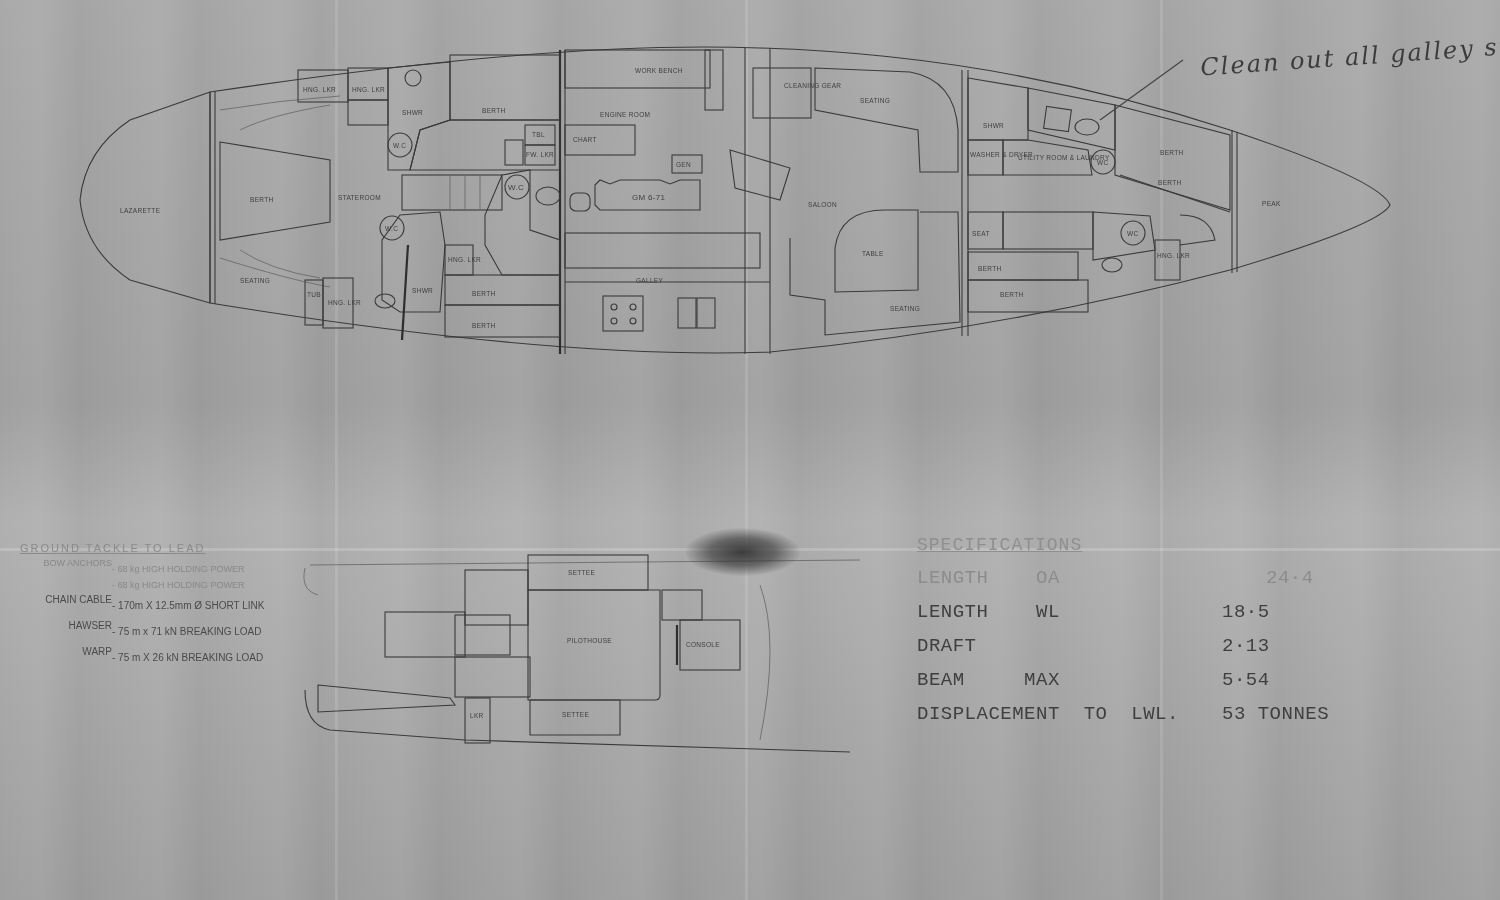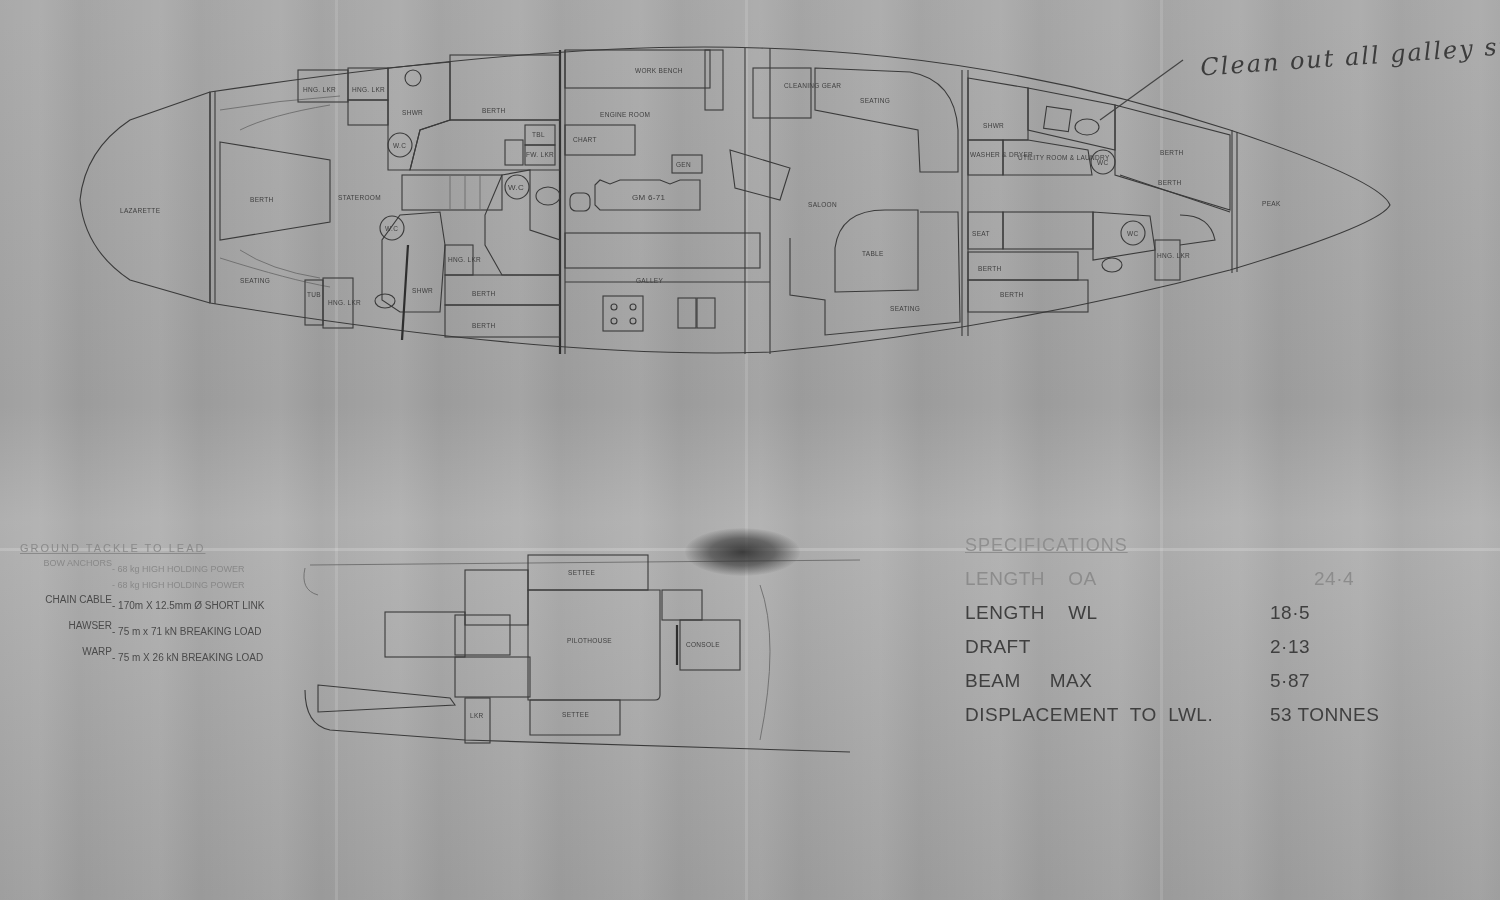--- a/index.html
+++ b/index.html
@@ -36,22 +36,22 @@
     position: absolute; left: 0; top: 552px; width: 320px;
     font-family: "Liberation Sans", sans-serif;
     color: #4a4a4a; font-size: 10px; line-height: 20px;
   }
   .gear .row { display: flex; }
   .gear .k { width: 100px; padding-left: 12px; text-align: right; }
   .gear .v { flex: 1; margin-top: 6px; }
   .gear .title { color: #8a8a8a; padding-left: 20px; font-size: 11px; letter-spacing: 2px; margin-top: -14px; text-decoration: underline; }
   .gear .faded { color: #888; font-size: 9px; line-height: 10px; }
   .spec {
-    position: absolute; left: 965px; top: 535px; width: 450px;
-    font-family: Liberation Sans, sans-serif;
+    position: absolute; left: 917px; top: 535px; width: 450px;
+    font-family: Liberation Mono, monospace;
     color: #3f3f3f; font-size: 19px; letter-spacing: 0.5px;
   }
   .spec .head { color: #8f8f8f; text-decoration: underline; font-size: 18px; letter-spacing: 1px; margin-bottom: 6px; }
   .spec .row { display: flex; height: 34px; align-items: center; }
   .spec .k { width: 305px; white-space: pre; }
   .spec .v { flex: 1; }
   .spec .row.faded { color: #8c8c8c; gap: 44px; }
   .smudge {
     position: absolute; left: 685px; top: 528px; width: 115px; height: 48px;
     background: radial-gradient(ellipse at center, rgba(40,40,40,0.85) 0%, rgba(50,50,50,0.6) 40%, rgba(90,90,90,0.0) 72%);
@@ -269,19 +269,19 @@
   <div class="row">
     <span class="k">LENGTH    WL</span>
     <span class="v">18·5</span>
   </div>
   <div class="row">
     <span class="k">DRAFT</span>
     <span class="v">2·13</span>
   </div>
   <div class="row">
     <span class="k">BEAM     MAX</span>
-    <span class="v">5·87</span>
+    <span class="v">5·54</span>
   </div>
   <div class="row">
     <span class="k">DISPLACEMENT  TO  LWL.</span>
     <span class="v">53 TONNES</span>
   </div>
 </div>
 
 </body></html>

